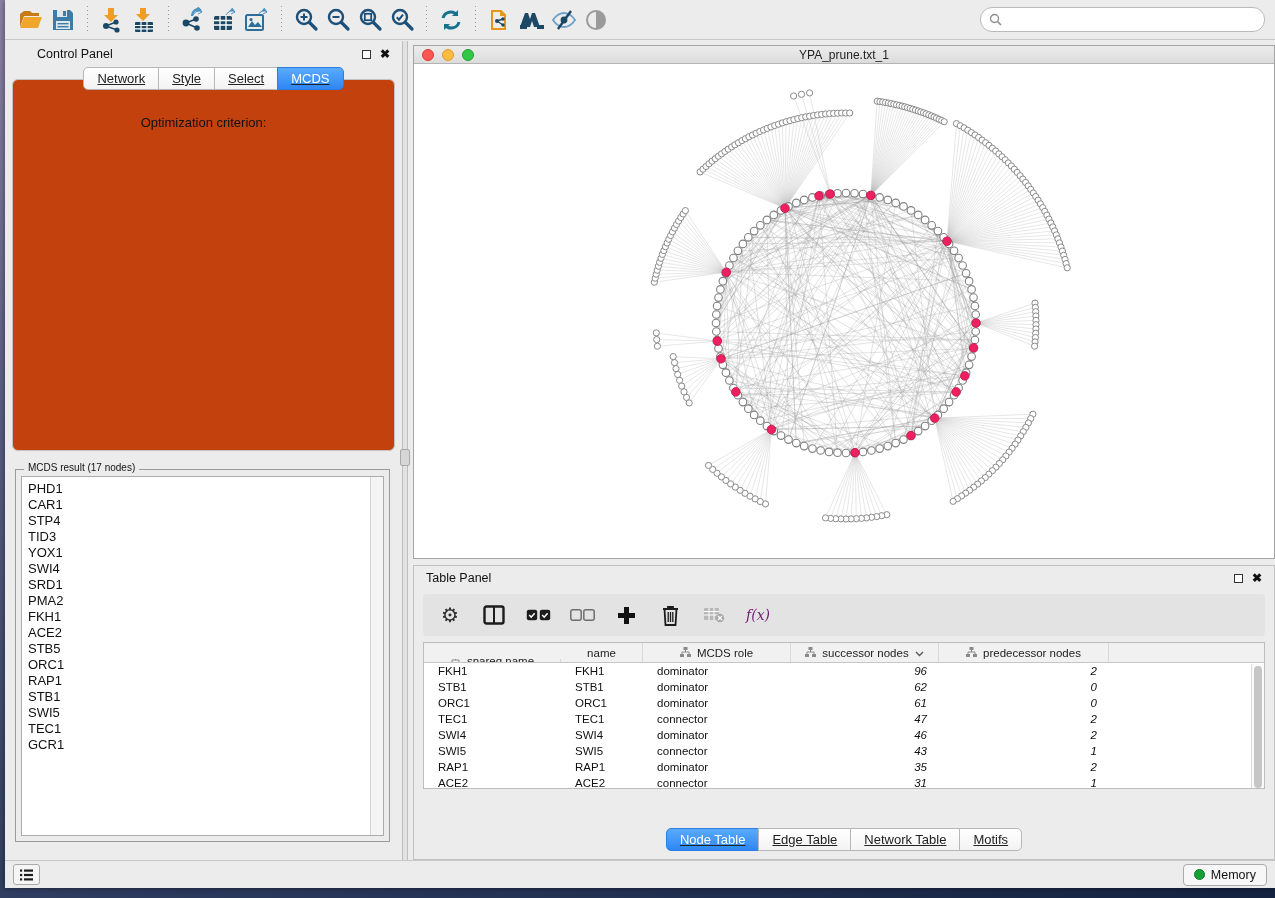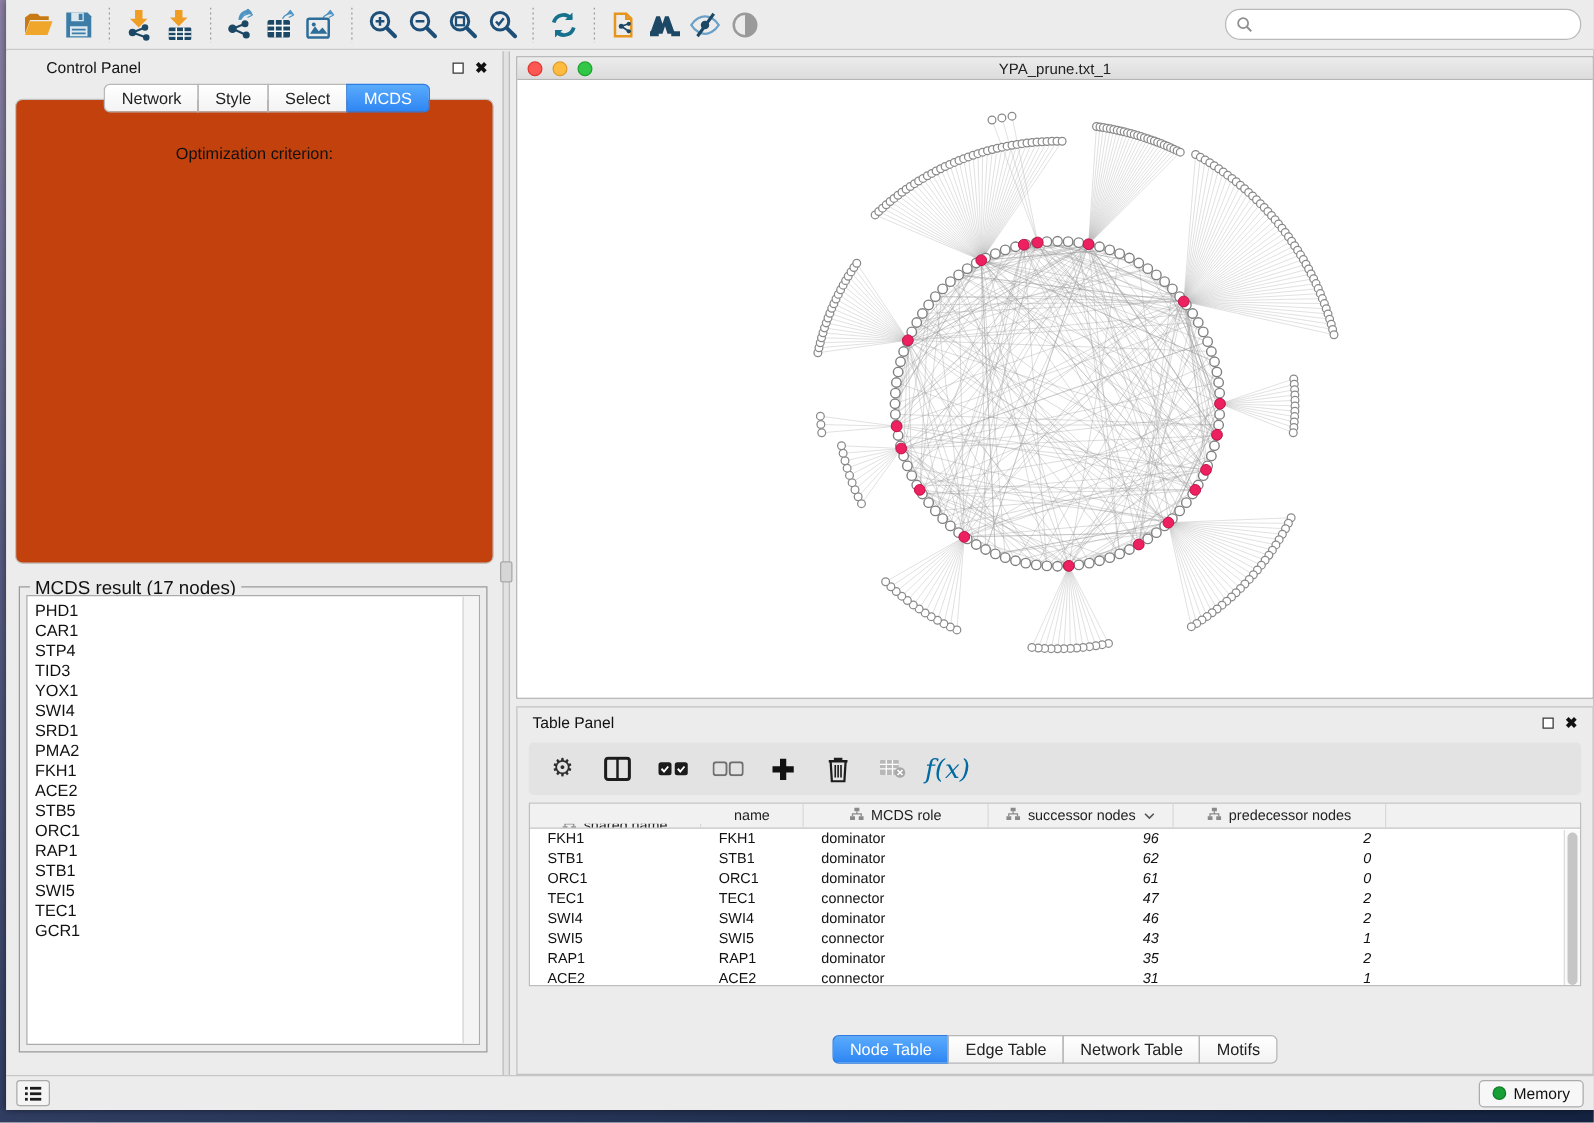--- a/index.html
+++ b/index.html
@@ -25,21 +25,21 @@
   .searchbox input { border:none; outline:none; flex:1; font-size:12px; margin-left:5px;
     font-family:"Liberation Sans",sans-serif; background:transparent; }
 
   
   .control-panel { position:absolute; left:0; top:41px; width:397px; bottom:28px; background:#ececec;padding-left:20px; }
   .cp-header { height:26px; display:flex; align-items:center; padding:0 12px; }
   .cp-title { font-size:12.5px; color:#111; }
   .win-btns { margin-left:auto; display:flex; gap:9px; align-items:center; }
   .float-btn { width:9px; height:9px; border:1.5px solid #333; background:#fff; }
   .close-btn { font-size:12px; font-weight:bold; color:#111; line-height:9px; }
-  .seg { display:flex; justify-content:center; position:relative; z-index:2; }
+  .seg { display:flex; justify-content:center; position:relative; z-index:2;text-decoration:underline; }
   .seg .sg { padding:3px 13px; font-size:13px; color:#222; background:linear-gradient(#ffffff,#f3f3f3);
     border:1px solid #b7b7b7; margin-left:-1px; cursor:default; white-space:nowrap; }
   .seg .sg:first-child { border-radius:5px 0 0 5px; margin-left:0; }
   .seg .sg:last-child { border-radius:0 5px 5px 0; }
   .seg .sg.sel { background:linear-gradient(#5aabfc,#2e86f3); border-color:#2d7de2; color:#fff; }
   .cp-box { position:absolute; left:7px; right:7px; top:38px; height:372px;
     background:#c2410c; border:1px solid #c2c2c2; border-radius:6px; z-index:1; }
   .opt-label { text-align:center; margin-top:35px; font-size:13px; color:#111; }
   .dropdown { position:absolute; left:32px; right:33px; top:88px; height:24px; background:#fff;
     border:1px solid #b3b3b3; border-radius:4px; display:flex; align-items:center; }
@@ -49,21 +49,21 @@
     align-items:center; justify-content:center; gap:1px; }
   .dd-stepper svg { display:block; }
   .cp-buttons { position:absolute; top:122px; left:0; right:0; display:flex; justify-content:center; gap:13px; }
   .pushbtn { padding:3px 16px; font-size:13px; color:#111; background:linear-gradient(#ffffff,#f2f2f2);
     border:1px solid #b5b5b5; border-radius:4px; font-family:"Liberation Sans",sans-serif; }
   .pushbtn.focused { box-shadow:0 0 0 3px rgba(110,170,245,.65); border-color:#6ea8e8; }
 
   .mcds-group { position:absolute; left:10px; right:12px; top:428px; bottom:18px;
     border:1px solid #9a9a9a; }
   .mcds-legend { position:absolute; top:-8px; left:8px; background:#ececec; padding:0 4px;
-    font-size:15px; color:#111; }
+    font-size:10px; color:#111; }
   .mcds-list { position:absolute; inset:6px 5px 5px 5px; background:#fff; border:1px solid #ababab;
     overflow:hidden; }
   .mcds-scroll { position:absolute; top:0; bottom:0; right:0; width:13px; background:#f4f4f4;
     border-left:1px solid #d4d4d4; }
   .mcds-list ul { list-style:none; padding:4px 0 0 0; }
   .mcds-list li { font-size:13px; line-height:16px; padding-left:6px; color:#111; }
 
   
   .splitter { position:absolute; left:397px; top:41px; width:6px; bottom:28px; background:#e2e2e2;
     border-left:1px solid #bdbdbd; border-right:1px solid #bdbdbd; }
@@ -92,21 +92,21 @@
   .hub-node { stroke-width:.8; }
 
   
   .table-panel { position:absolute; left:5px; right:0; top:524px; bottom:0; background:#ececec;
     border:1px solid #c2c2c2; }
   .tp-header { height:24px; display:flex; align-items:center; padding:0 12px; }
   .tp-toolbar { position:absolute; left:9px; right:9px; top:28px; height:42px; background:#e3e3e3;
     border-radius:4px; display:flex; align-items:center; padding:0 12px; gap:14px; }
   .ttb { width:30px; height:30px; display:flex; align-items:center; justify-content:center; }
   .gear-glyph { font-size:20px; color:#2e2e2e; line-height:1; }
-  .fx { font-family:"DejaVu Serif", serif; font-style:italic; font-size:21px; color:#0369a1; }
+  .fx { font-family:"DejaVu Serif", serif; font-style:italic; font-size:14px; color:#701a75; }
   .tbl { position:absolute; left:9px; right:9px; top:76px; bottom:70px; background:#fff;
     border:1px solid #bdbdbd; overflow:hidden; }
   .thead { display:flex; height:20px; background:#f1f1f1; border-bottom:1px solid #c6c6c6; }
   .th { display:flex; align-items:center; justify-content:center; gap:6px; font-size:11.5px;
     color:#222; border-right:1px solid #d9d9d9; overflow:hidden; white-space:nowrap; }
   .tbody .tr { display:flex; height:16px; line-height:16px; }
   .td { font-size:11.5px; color:#111; white-space:nowrap; overflow:hidden; }
   .td.txt { padding-left:14px; text-align:left; }
   .td.num { padding-right:12px; text-align:right;font-style:italic; }
   .tbl-scroll { position:absolute; top:21px; bottom:0; right:0; width:13px; background:#fafafa;

